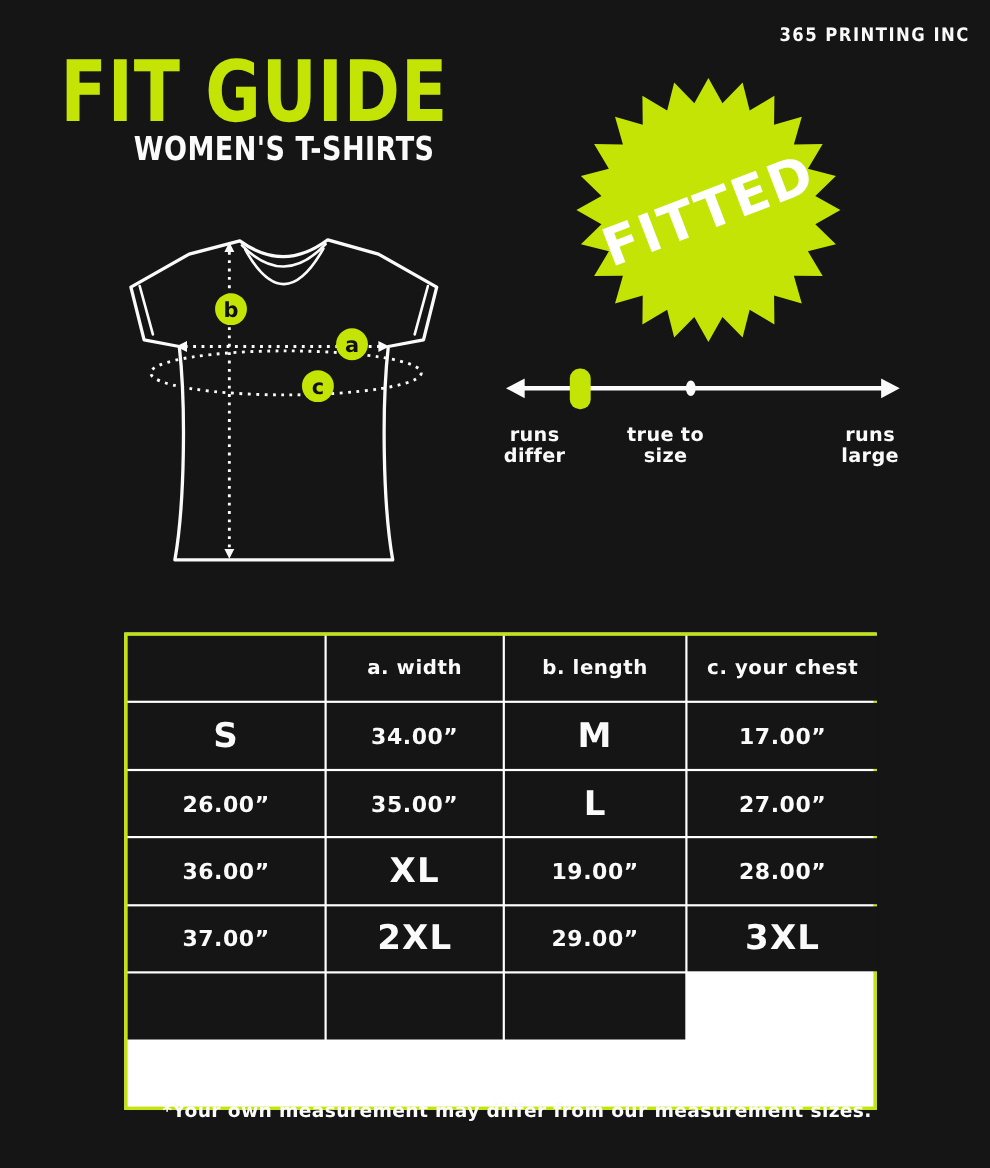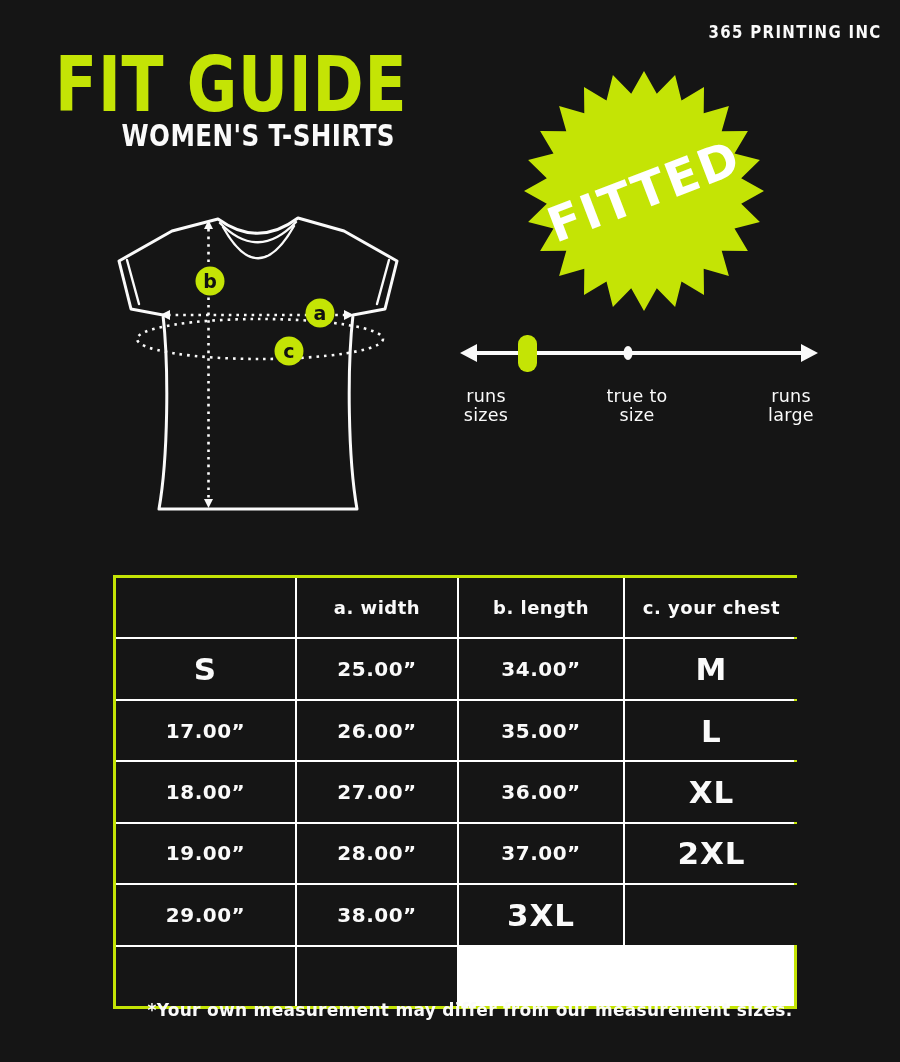--- a/index.html
+++ b/index.html
@@ -41,21 +41,21 @@
   .marker-letter{font-size:19px;fill:#111;text-anchor:middle;}
   
   .star{fill:var(--accent);}
   .badge-text{font-size:48px;fill:#fff;letter-spacing:2px;text-anchor:middle;}
   
   .scale-line{stroke:var(--ink);stroke-width:4;}
   .scale-marker{fill:var(--accent);}
   .scale-dot{fill:var(--ink);}
   .scale-label{
     position:absolute;top:387px;width:130px;text-align:center;
-    font-size:17.5px;font-weight:normal;line-height:1.08;letter-spacing:.3px;color:var(--ink);
+    font-size:17.5px;font-weight:bold;line-height:1.08;letter-spacing:.3px;color:var(--ink);
   }
   
   .fit-table{
     position:absolute;left:113px;top:575px;width:684px;height:434px;
     display:grid;grid-template-columns:179px 160px 164px 173px;
     grid-template-rows:repeat(7,1fr);gap:2px;background:#fff;
     border:3px solid var(--accent);
   }
   .cell{
     background:var(--bg);display:flex;align-items:center;justify-content:center;
@@ -129,59 +129,56 @@
   <svg style="left:440px;top:325px" width="400" height="60" viewBox="440 325 400 60">
     <line class="scale-line" x1="472" y1="353" x2="806" y2="353"></line>
     <polygon class="arrowhead" points="460,353 477,344 477,362"></polygon>
     <polygon class="arrowhead" points="818,353 801,344 801,362"></polygon>
     <rect class="scale-marker" x="518" y="335" width="19" height="37" rx="9"></rect>
     <ellipse class="scale-dot" cx="628" cy="353" rx="4.5" ry="7"></ellipse>
   </svg>
 
   <div class="scale-label" style="left:421px">
     <div>runs</div>
-    <div>sizes</div>
+    <div>differ</div>
   </div>
-  <div class="scale-label" style="left:572px">
+  <div class="scale-label" style="left:540px">
     <div>true to</div>
     <div>size</div>
   </div>
   <div class="scale-label" style="left:726px">
     <div>runs</div>
     <div>large</div>
   </div>
 
   <div class="fit-table">
     <div class="cell head"></div>
     <div class="cell head">a. width</div>
     <div class="cell head">b. length</div>
     <div class="cell head">c. your chest</div>
 
     <div class="cell size">S</div>
-    <div class="cell val">25.00”</div>
     <div class="cell val">34.00”</div>
 
     <div class="cell size">M</div>
     <div class="cell val">17.00”</div>
     <div class="cell val">26.00”</div>
     <div class="cell val">35.00”</div>
 
     <div class="cell size">L</div>
-    <div class="cell val">18.00”</div>
     <div class="cell val">27.00”</div>
     <div class="cell val">36.00”</div>
 
     <div class="cell size">XL</div>
     <div class="cell val">19.00”</div>
     <div class="cell val">28.00”</div>
     <div class="cell val">37.00”</div>
 
     <div class="cell size">2XL</div>
     <div class="cell val">29.00”</div>
-    <div class="cell val">38.00”</div>
 
     <div class="cell size">3XL</div>
     <div class="cell val"></div>
     <div class="cell val"></div>
     <div class="cell val"></div>
   </div>
 
   <div class="footnote">*Your own measurement may differ from our measurement sizes.</div>
 </div>
 

